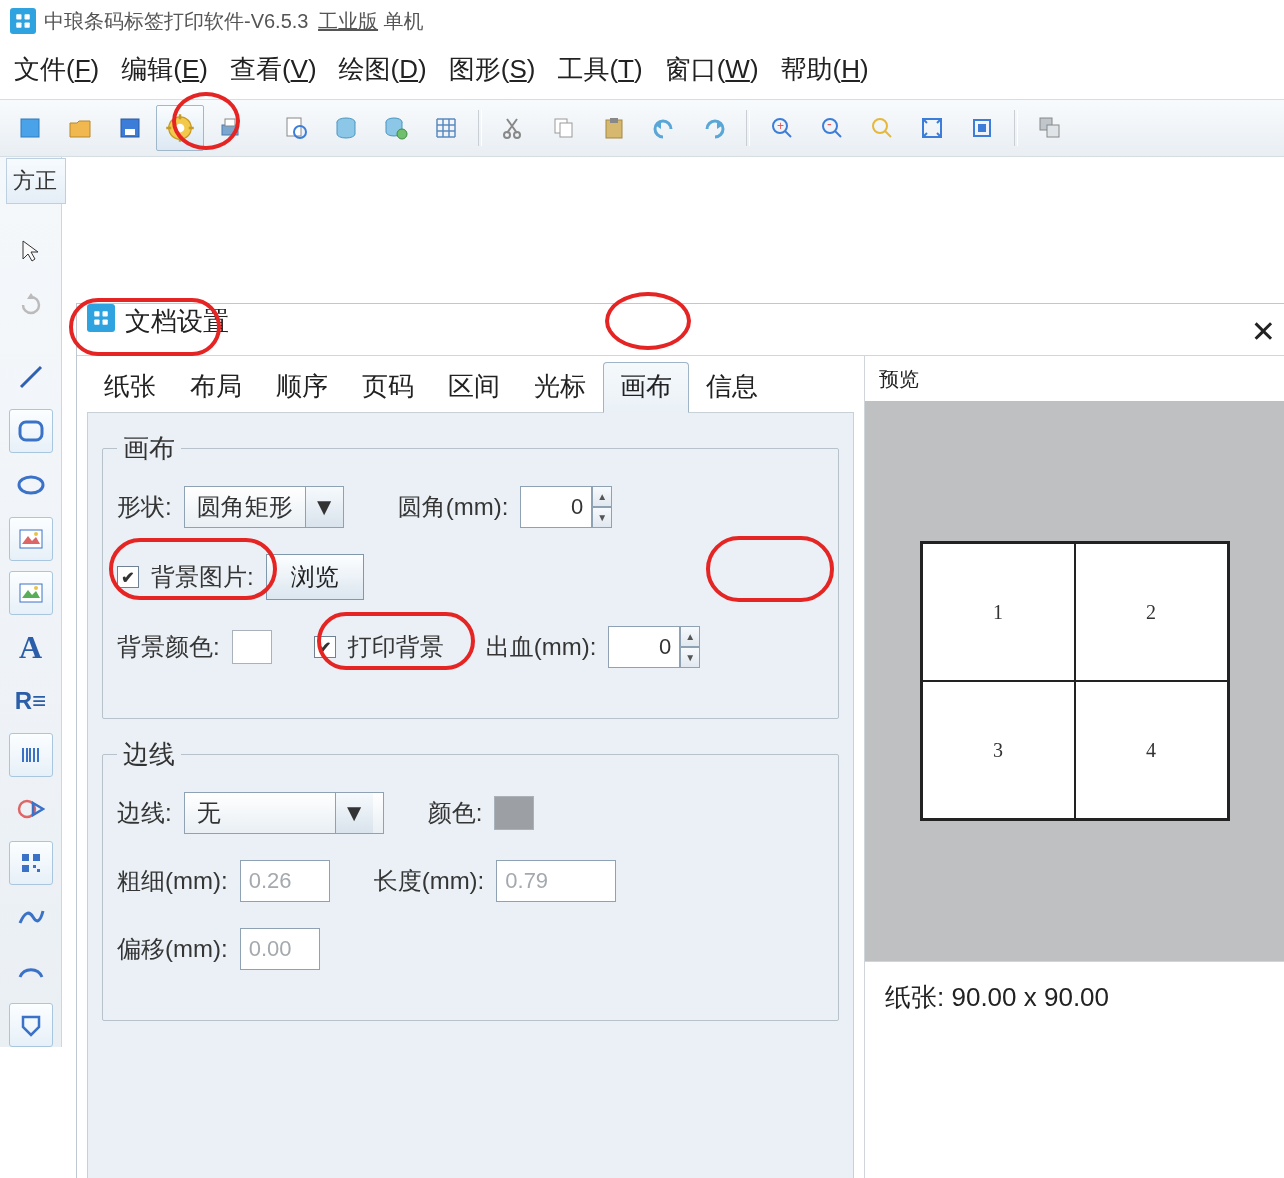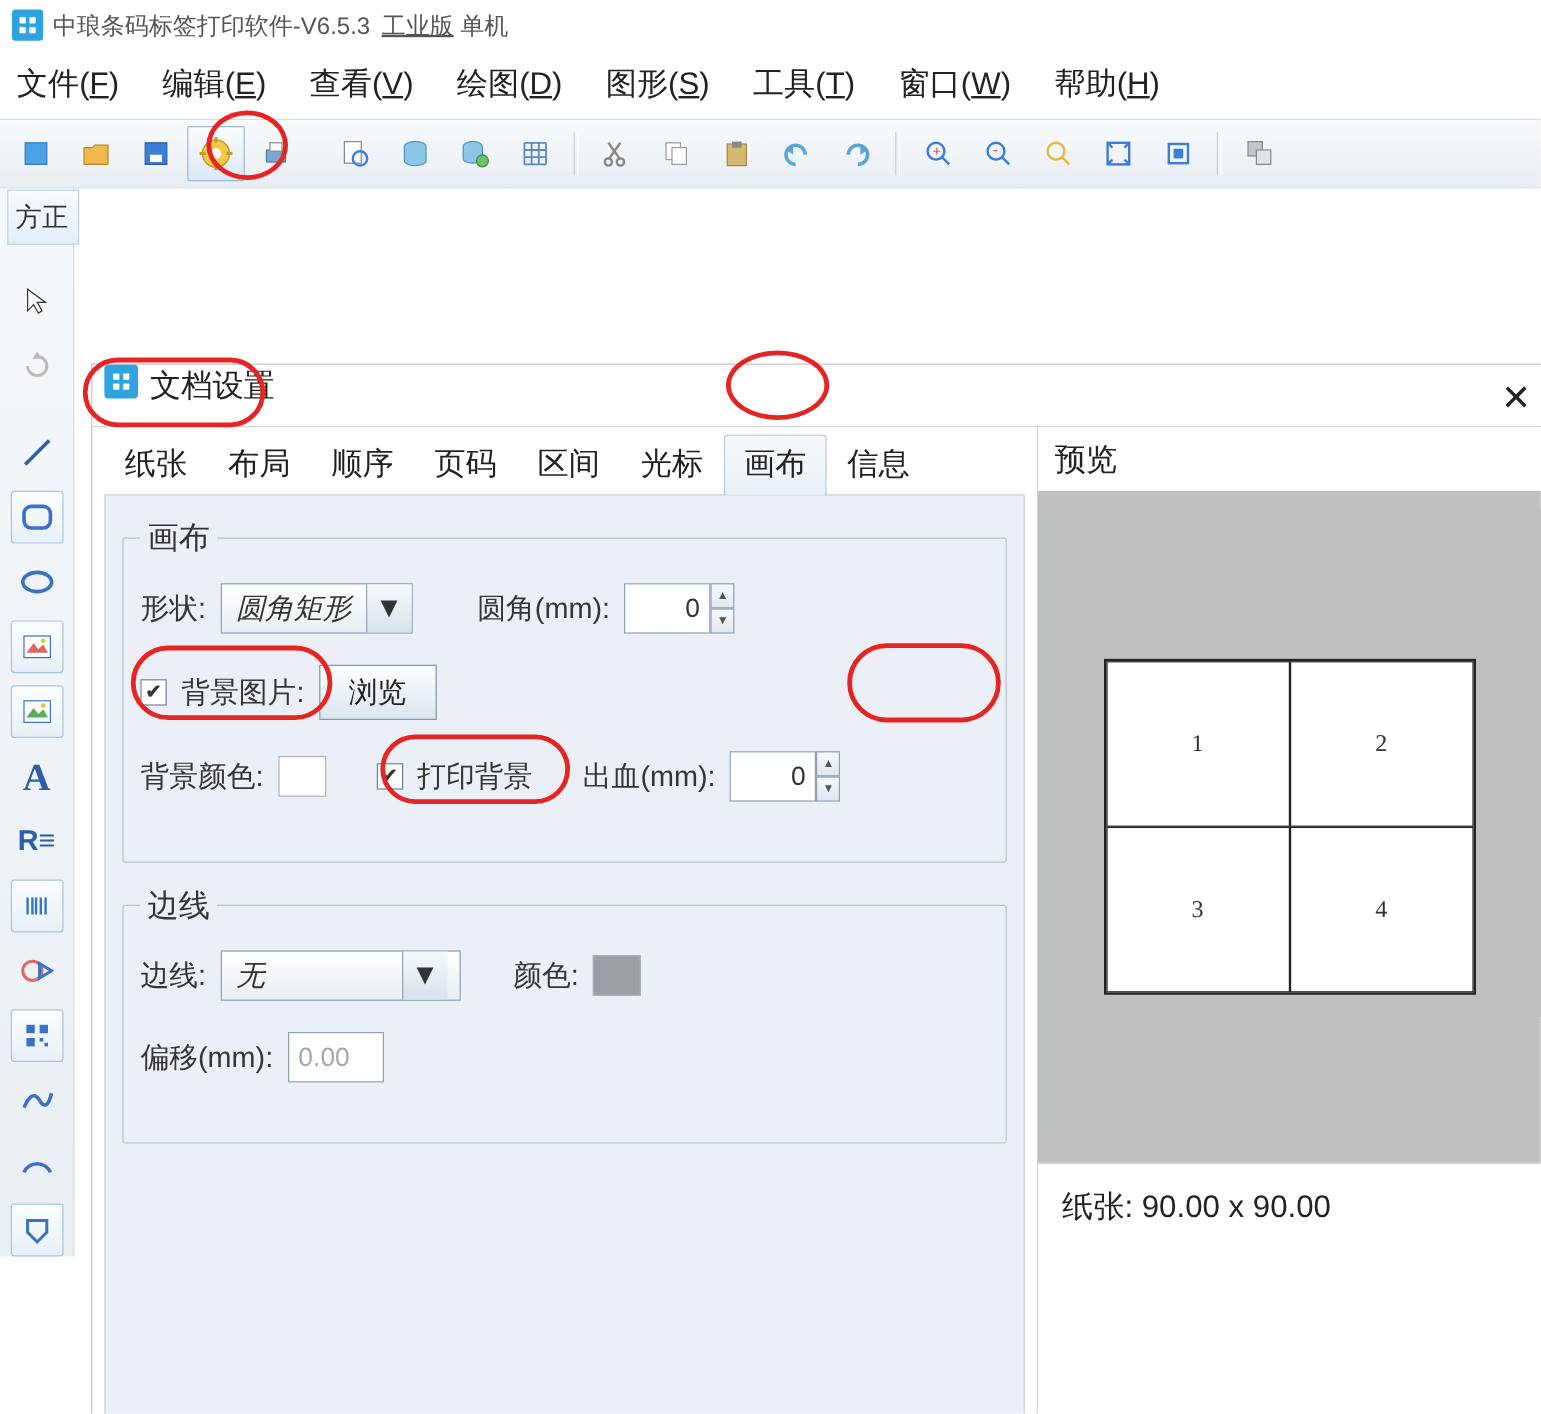--- a/index.html
+++ b/index.html
@@ -4,21 +4,21 @@
 <style>
 * { box-sizing: border-box; margin: 0; padding: 0; font-family: "Microsoft YaHei", "SimSun", sans-serif; }
 body { background: #fff; width: 1284px; height: 1178px; overflow: hidden; font-size: 22px; color: #333; }
 
 .titlebar { display: flex; align-items: center; padding: 6px 10px; height: 42px; background: #fff; }
 .titlebar .logo { width: 26px; height: 26px; background: #2fa3e0; border-radius: 3px; display: flex; align-items: center; justify-content: center; margin-right: 8px; }
 .titlebar .logo svg { width: 18px; height: 18px; }
 .titlebar .title { font-size: 20px; color: #555; }
 .titlebar .title .edition { text-decoration: underline; margin-left: 4px; text-align: center; }
 
-.menubar { display: flex; gap: 36px; padding: 10px 14px 12px; font-size: 26px; color: #222; }
+.menubar { display: flex; gap: 22px; padding: 10px 14px 12px; font-size: 26px; color: #222; }
 .menubar .mi u { text-decoration: underline; }
 
 .toolbar { display: flex; align-items: center; gap: 2px; padding: 6px 6px; background: linear-gradient(#f8fbfd,#e9eef3); border-top: 1px solid #d6dde3; border-bottom: 1px solid #d6dde3; height: 58px; position: relative; }
 .tbtn { width: 48px; height: 46px; display: flex; align-items: center; justify-content: center; border: 1px solid transparent; border-radius: 2px; position: relative; }
 .tbtn.active { background: linear-gradient(#fafdff,#dce8f3); border-color: #9fb8cc; }
 .tsep { width: 14px; }
 .tsep2 { width: 4px; height: 36px; border-left: 1px solid #c9cfd5; border-right: 1px solid #fff; margin: 0 6px; }
 
 .ring { position: absolute; border: 4px solid #e52424; border-radius: 50%; pointer-events: none; z-index: 50; }
 
@@ -43,33 +43,33 @@
 .tab.active { border: 1px solid #9fb4c6; border-bottom: 1px solid #eaf0f5; background: linear-gradient(#f5f9fc,#eaf1f6); border-radius: 4px 4px 0 0; }
 
 .tab-content { border: 1px solid #c9d1d8; margin: -1px 10px 0 10px; background: #eaf0f5; padding: 18px 14px 80px; min-height: 780px; }
 
 fieldset { border: 1px solid #b8c2cb; border-radius: 2px; padding: 20px 14px 24px; margin-bottom: 18px; background: #eaf0f5; }
 legend { font-size: 26px; color: #333; padding: 0 6px; }
 
 .row { display: flex; align-items: center; gap: 12px; margin-bottom: 26px; font-size: 24px; flex-wrap: wrap; }
 .lbl { color: #353535; }
 .sel { display: flex; align-items: center; border: 1px solid #8ea2b3; background: linear-gradient(#fff,#e9eff4); height: 42px; }
-.sel .val { padding: 0 12px; min-width: 120px; font-style: italic; }
+.sel .val { padding: 0 12px; min-width: 120px; }
 .sel .arrow { width: 38px; height: 100%; border-left: 1px solid #8ea2b3; display: flex; align-items: center; justify-content: center; background: linear-gradient(#f6fafd,#d9e3ec); }
 .txt { border: 1px solid #8ea2b3; background: #fff; height: 42px; padding: 0 8px; font-size: 22px; color: #333; }
 .txt.ro { color: #a4a9ae; }
 .num { display:flex; }
 .num .txt { text-align: right; width: 72px; }
 .num .spin { width: 20px; display:flex; flex-direction:column; }
 .num .spin div { flex:1; border:1px solid #8ea2b3; background: linear-gradient(#f6fafd,#e1e8ef); font-size:10px; display:flex;align-items:center;justify-content:center; color:#555;}
 .btn { border: 1px solid #7f98ac; background: linear-gradient(#fdfeff,#dbe6ef); padding: 6px 24px; font-size: 24px; color: #222; }
 .cbox { width:22px; height:22px; border:1px solid #6f8295; background:#fff; display:inline-flex; align-items:center; justify-content:center; font-size:16px; color:#333; font-weight:bold; }
 .swatch { width: 40px; height: 34px; border: 1px solid #a9b2bb; }
 
-.right-pane .sect-title { font-size: 26px; padding: 10px 14px 8px; color: #222; }
+.right-pane .sect-title { font-size: 20px; padding: 10px 14px 8px; color: #222; }
 .preview-area { height: 560px; background: #bfc0c2; display:flex; align-items:center; justify-content:center; }
 .sheet { width: 310px; height: 280px; background:#fff; border:2px solid #222; display:grid; grid-template-columns:1fr 1fr; grid-template-rows:1fr 1fr; }
 .sheet .cell { border:1px solid #222; display:flex; align-items:center; justify-content:center; font-size:20px; font-family: Georgia, serif; }
 .info { padding: 18px 20px; font-size: 26px; color:#222; border-top:1px solid #cfd5db; }
 .info-row { }
 
 svg { display:block; }
 </style>
 </head>
 <body>
@@ -425,20 +425,27 @@
               <span class="lbl">边线:</span>
               <div class="sel" style="min-width:200px;">
                 <span class="val" style="min-width:150px;">无</span>
                 <span class="arrow">▼</span>
               </div>
               <span style="width:20px"></span>
               <span class="lbl">颜色:</span>
               <div class="swatch" style="background:#9ca0a4;"></div>
             </div>
             <div class="row">
+              <span class="lbl">粗细(mm):</span>
+              <input class="txt ro" style="width: 90px;" value="0.26">
+              <span style="width:20px"></span>
+              <span class="lbl">长度(mm):</span>
+              <input class="txt ro" style="width: 120px;" value="0.79">
+            </div>
+            <div class="row">
               <span class="lbl">偏移(mm):</span>
               <input class="txt ro" style="width: 80px;" value="0.00">
             </div>
           </fieldset>
         </div>
 
       </div>
 
       <div class="right-pane">
         <div class="sect-title">预览</div>

